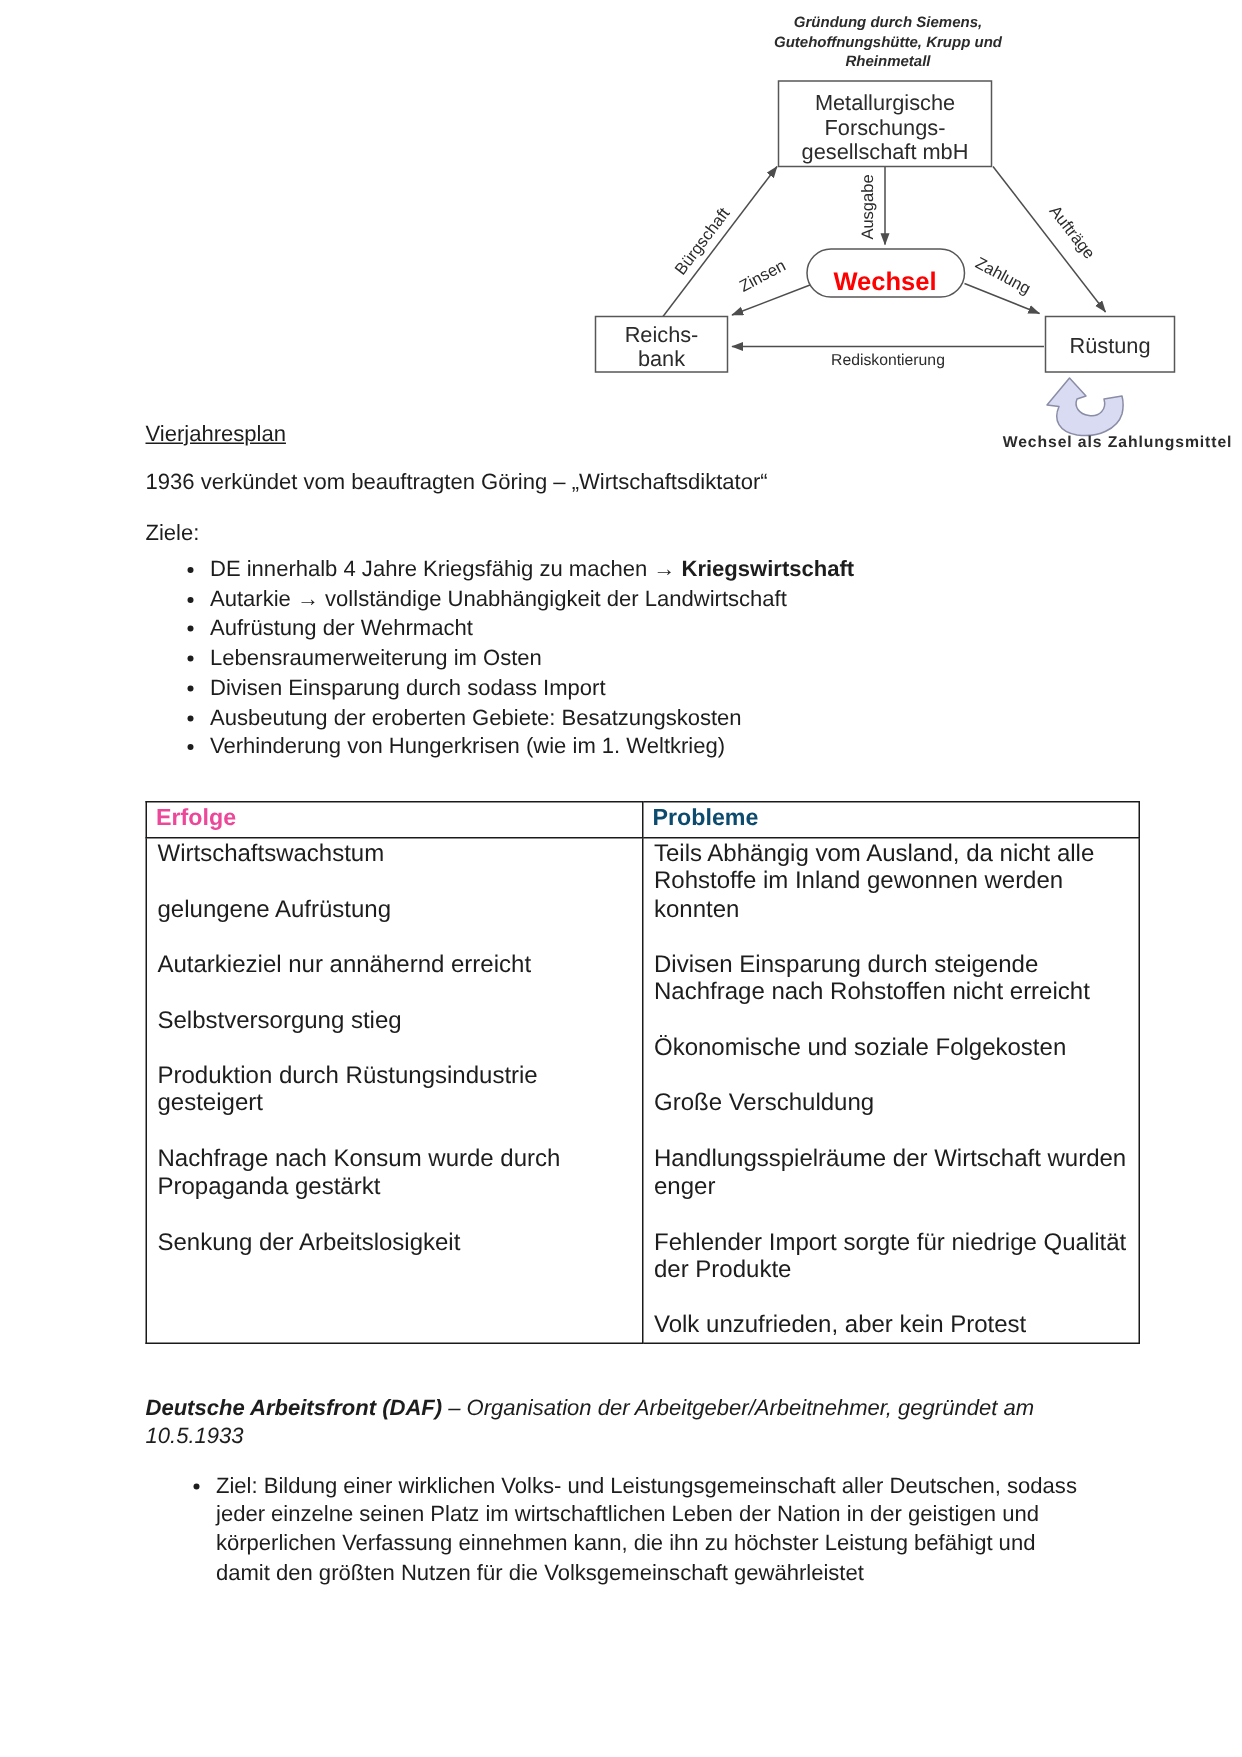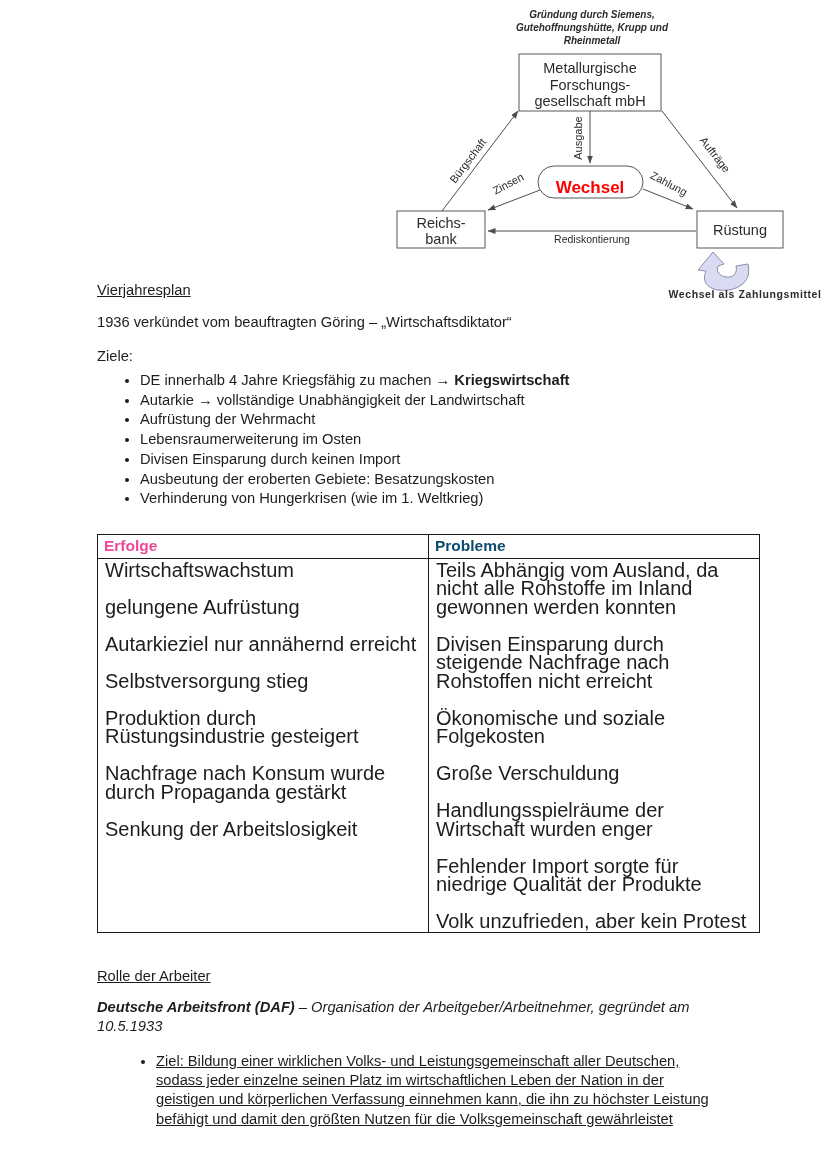--- a/index.html
+++ b/index.html
@@ -20,27 +20,27 @@
   .content p{margin:0;}
   .p-heading{text-decoration:underline;margin:0 0 13px 0 !important;}
   .p-intro{margin:0 0 15px 0 !important;}
   .p-label{margin:0 0 5px 0 !important;}
   ul.ziele{margin:0 0 25px 0;padding:0 0 0 43px;line-height:19.7px;}
   ul.ziele li{margin:0;padding:0;}
   table.ep{border-collapse:collapse;table-layout:fixed;width:637px;margin:0 0 34px 0;}
   table.ep th,table.ep td{border:1px solid #1a1a1a;}
   table.ep th{width:318px;text-align:left;font-size:15.5px;font-weight:bold;
               padding:1px 6px 2px 6px;line-height:20px;}
-  table.ep td{vertical-align:top;padding:2px 7px 1px 7px;font-size:20px;line-height:18.5px;margin-top:43px;}
+  table.ep td{vertical-align:top;padding:2px 7px 1px 7px;font-size:16px;line-height:18.5px;margin-top:43px;}
   .cell-block{margin:0 0 18.5px 0;}
   .cell-block:last-child{margin-bottom:0;}
   .p-heading2{text-decoration:underline;margin:0 0 12px 0 !important;}
   .p-daf{margin:0 0 14px 0 !important;font-style:italic;}
   ul.daf{margin:0;padding:0 0 0 43px;line-height:19.2px;}
-  ul.daf li{margin:16px;padding:0;text-decoration:underline;}
+  ul.daf li{margin:4px;padding:0;}
   b{font-weight:bold;}
 </style>
 </head>
 <body>
 
 <div class="page">
 
   <svg class="diagram" width="438" height="305" viewBox="0 0 438 305">
     <defs>
       <marker id="arr" markerWidth="10" markerHeight="8" refX="7.5" refY="3" orient="auto" markerUnits="userSpaceOnUse">
@@ -98,21 +98,21 @@
     <ul class="ziele">
 
         <li><span>DE innerhalb 4 Jahre Kriegsfähig zu machen → </span><b>Kriegswirtschaft</b></li>
 
         <li><span>Autarkie → vollständige Unabhängigkeit der Landwirtschaft</span><b></b></li>
 
         <li><span>Aufrüstung der Wehrmacht</span><b></b></li>
 
         <li><span>Lebensraumerweiterung im Osten</span><b></b></li>
 
-        <li><span>Divisen Einsparung durch keinen Import</span><b></b></li>
+        <li><span>Divisen Einsparung durch sodass Import</span><b></b></li>
 
         <li><span>Ausbeutung der eroberten Gebiete: Besatzungskosten</span><b></b></li>
 
         <li><span>Verhinderung von Hungerkrisen (wie im 1. Weltkrieg)</span><b></b></li>
       </ul>
 
     <table class="ep">
       <thead>
         <tr>
           <th style="color: #ec4899;">Erfolge</th>
@@ -138,21 +138,20 @@
               <div class="cell-block">Ökonomische und soziale Folgekosten</div>
               <div class="cell-block">Große Verschuldung</div>
               <div class="cell-block">Handlungsspielräume der Wirtschaft wurden enger</div>
               <div class="cell-block">Fehlender Import sorgte für niedrige Qualität der Produkte</div>
               <div class="cell-block">Volk unzufrieden, aber kein Protest</div>
             </td>
         </tr>
       </tbody>
     </table>
 
-    <p class="p-heading2">Rolle der Arbeiter</p>
 
     <p class="p-daf"><b>Deutsche Arbeitsfront (DAF)</b><span> – Organisation der Arbeitgeber/Arbeitnehmer, gegründet am 10.5.1933</span></p>
 
     <ul class="daf">
 
         <li>Ziel: Bildung einer wirklichen Volks- und Leistungsgemeinschaft aller Deutschen, sodass jeder einzelne seinen Platz im wirtschaftlichen Leben der Nation in der geistigen und körperlichen Verfassung einnehmen kann, die ihn zu höchster Leistung befähigt und damit den größten Nutzen für die Volksgemeinschaft gewährleistet</li>
       </ul>
 
   </div>
 </div>

